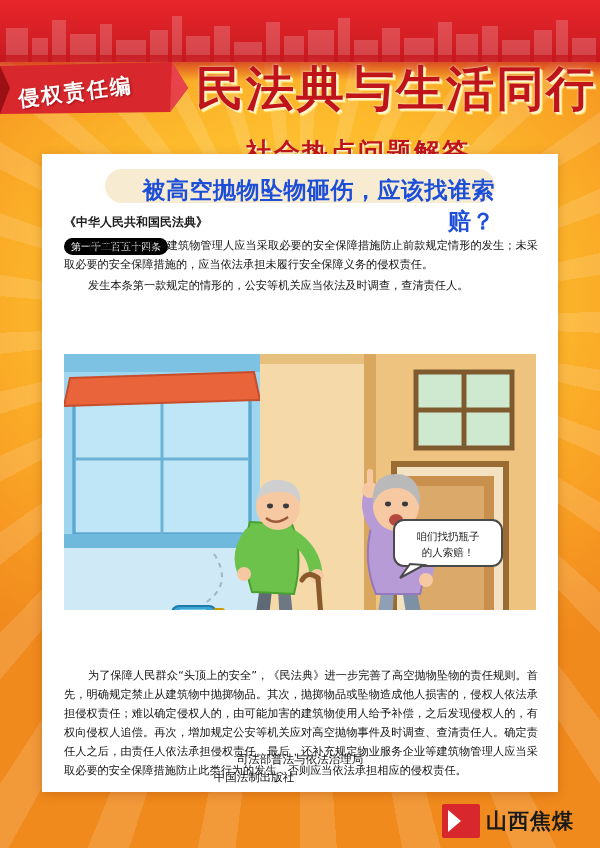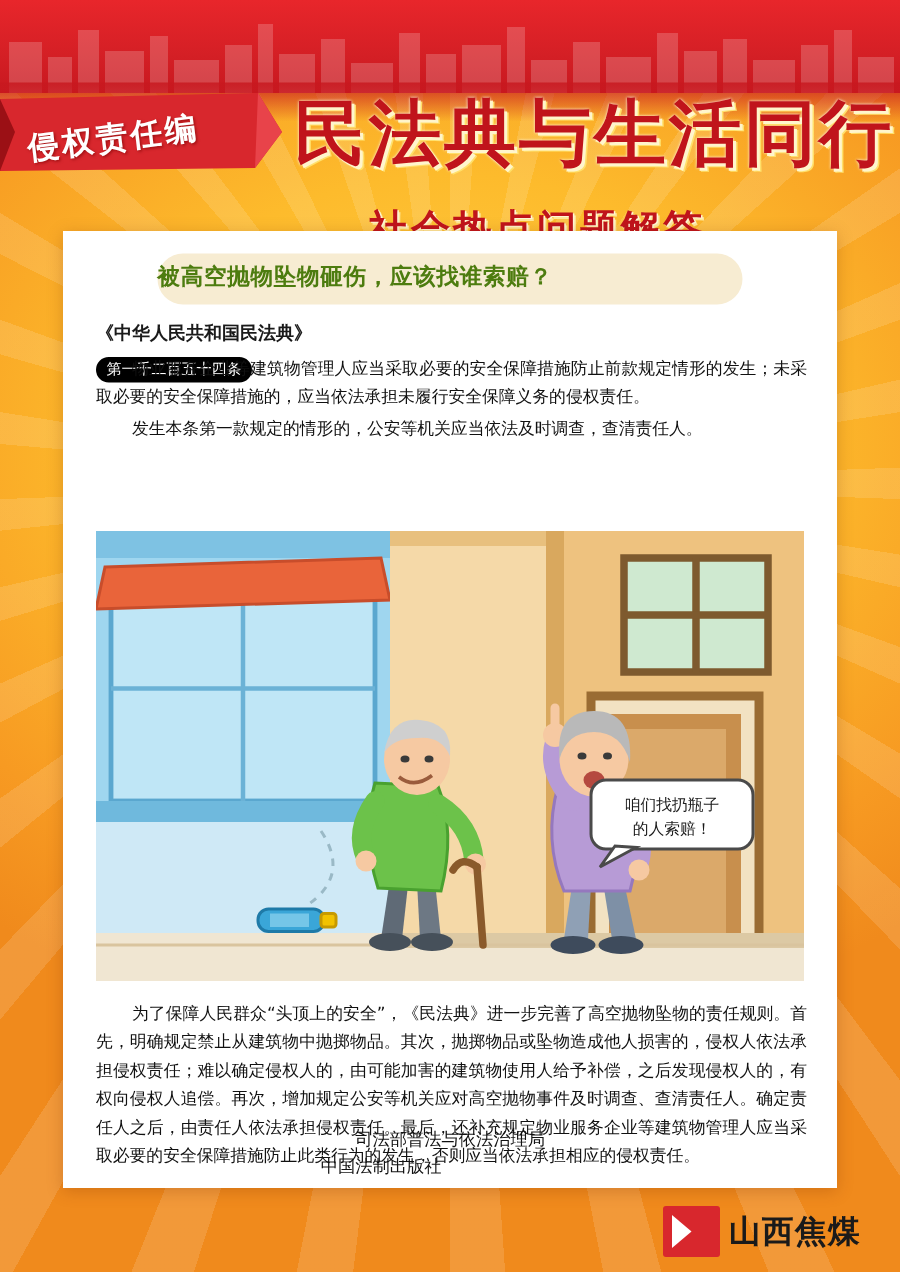--- a/index.html
+++ b/index.html
@@ -117,24 +117,24 @@
     width: 390px;
     height: 34px;
     background: #f7ecd2;
     border-radius: 17px;
   }
   .q-banner-text {
     position: absolute;
     left: 63px;
     top: 21px;
     width: 390px;
-    text-align: left;
-    font-size: 15px;
-    font-weight: bold;
-    color: #4d7c0f;
+    text-align: right;
+    font-size: 23px;
+    font-weight: bold;
+    color: #1d4ed8;
     letter-spacing: .5px;
   }
   .law-title {
     position: absolute;
     left: 22px;
     top: 60px;
     font-size: 12px;
     font-weight: bold;
     color: #1a1a1a;
   }
@@ -163,21 +163,21 @@
   }
   .body-text p { margin: 0 0 2px 0; }
   .p1 { text-indent: 88px; }
   .pind { text-indent: 24px; }
   
   .illus {
     position: absolute;
     left: 22px;
     top: 200px;
     width: 472px;
-    height: 300px;
+    height: 256px;
     background: #86efac;
     overflow: hidden;
   }
   .bottom-text {
     position: absolute;
     left: 22px;
     top: 512px;
     width: 474px;
     font-size: 11.2px;
     line-height: 19px;

